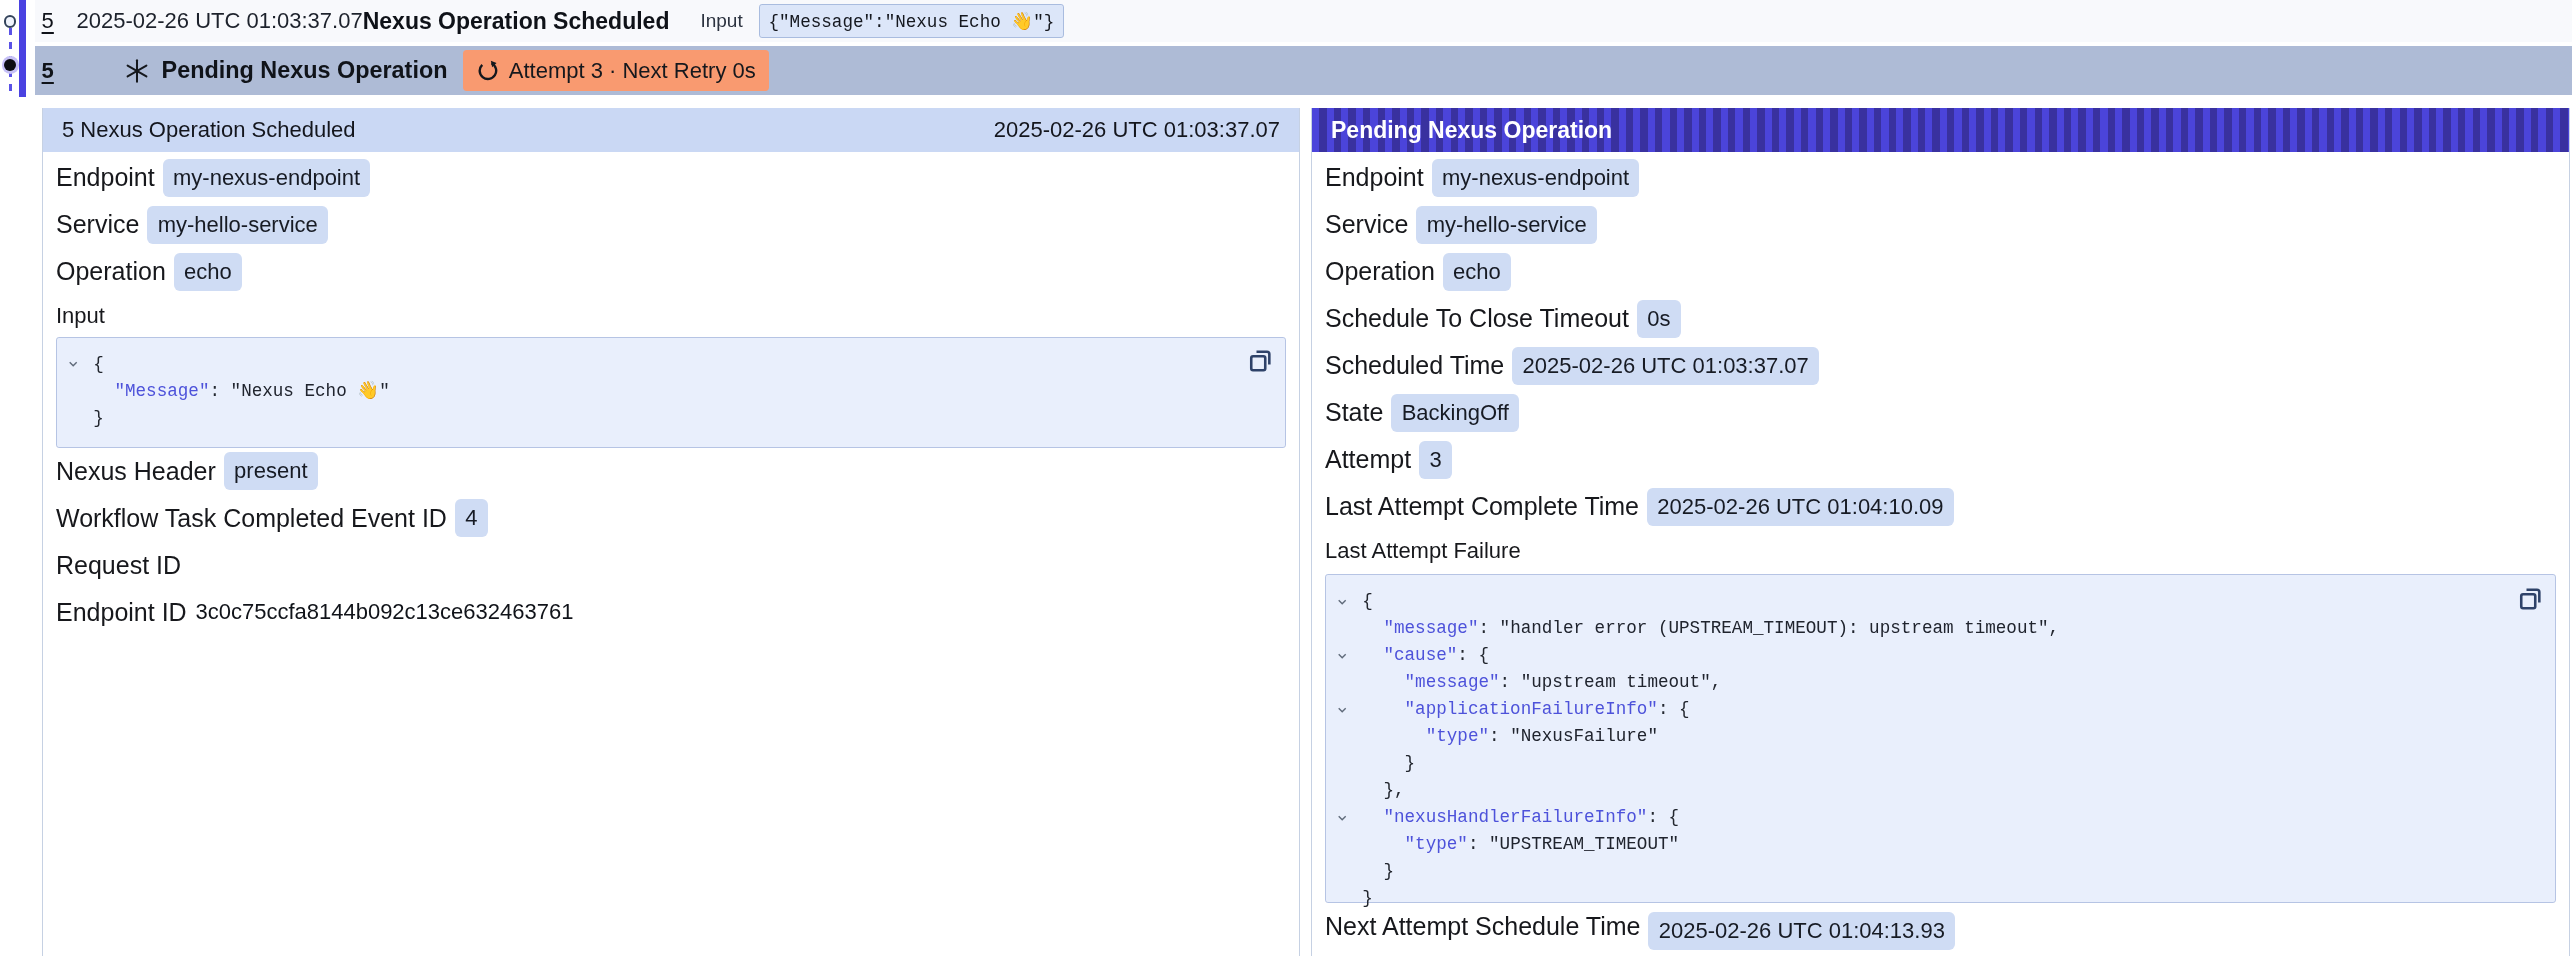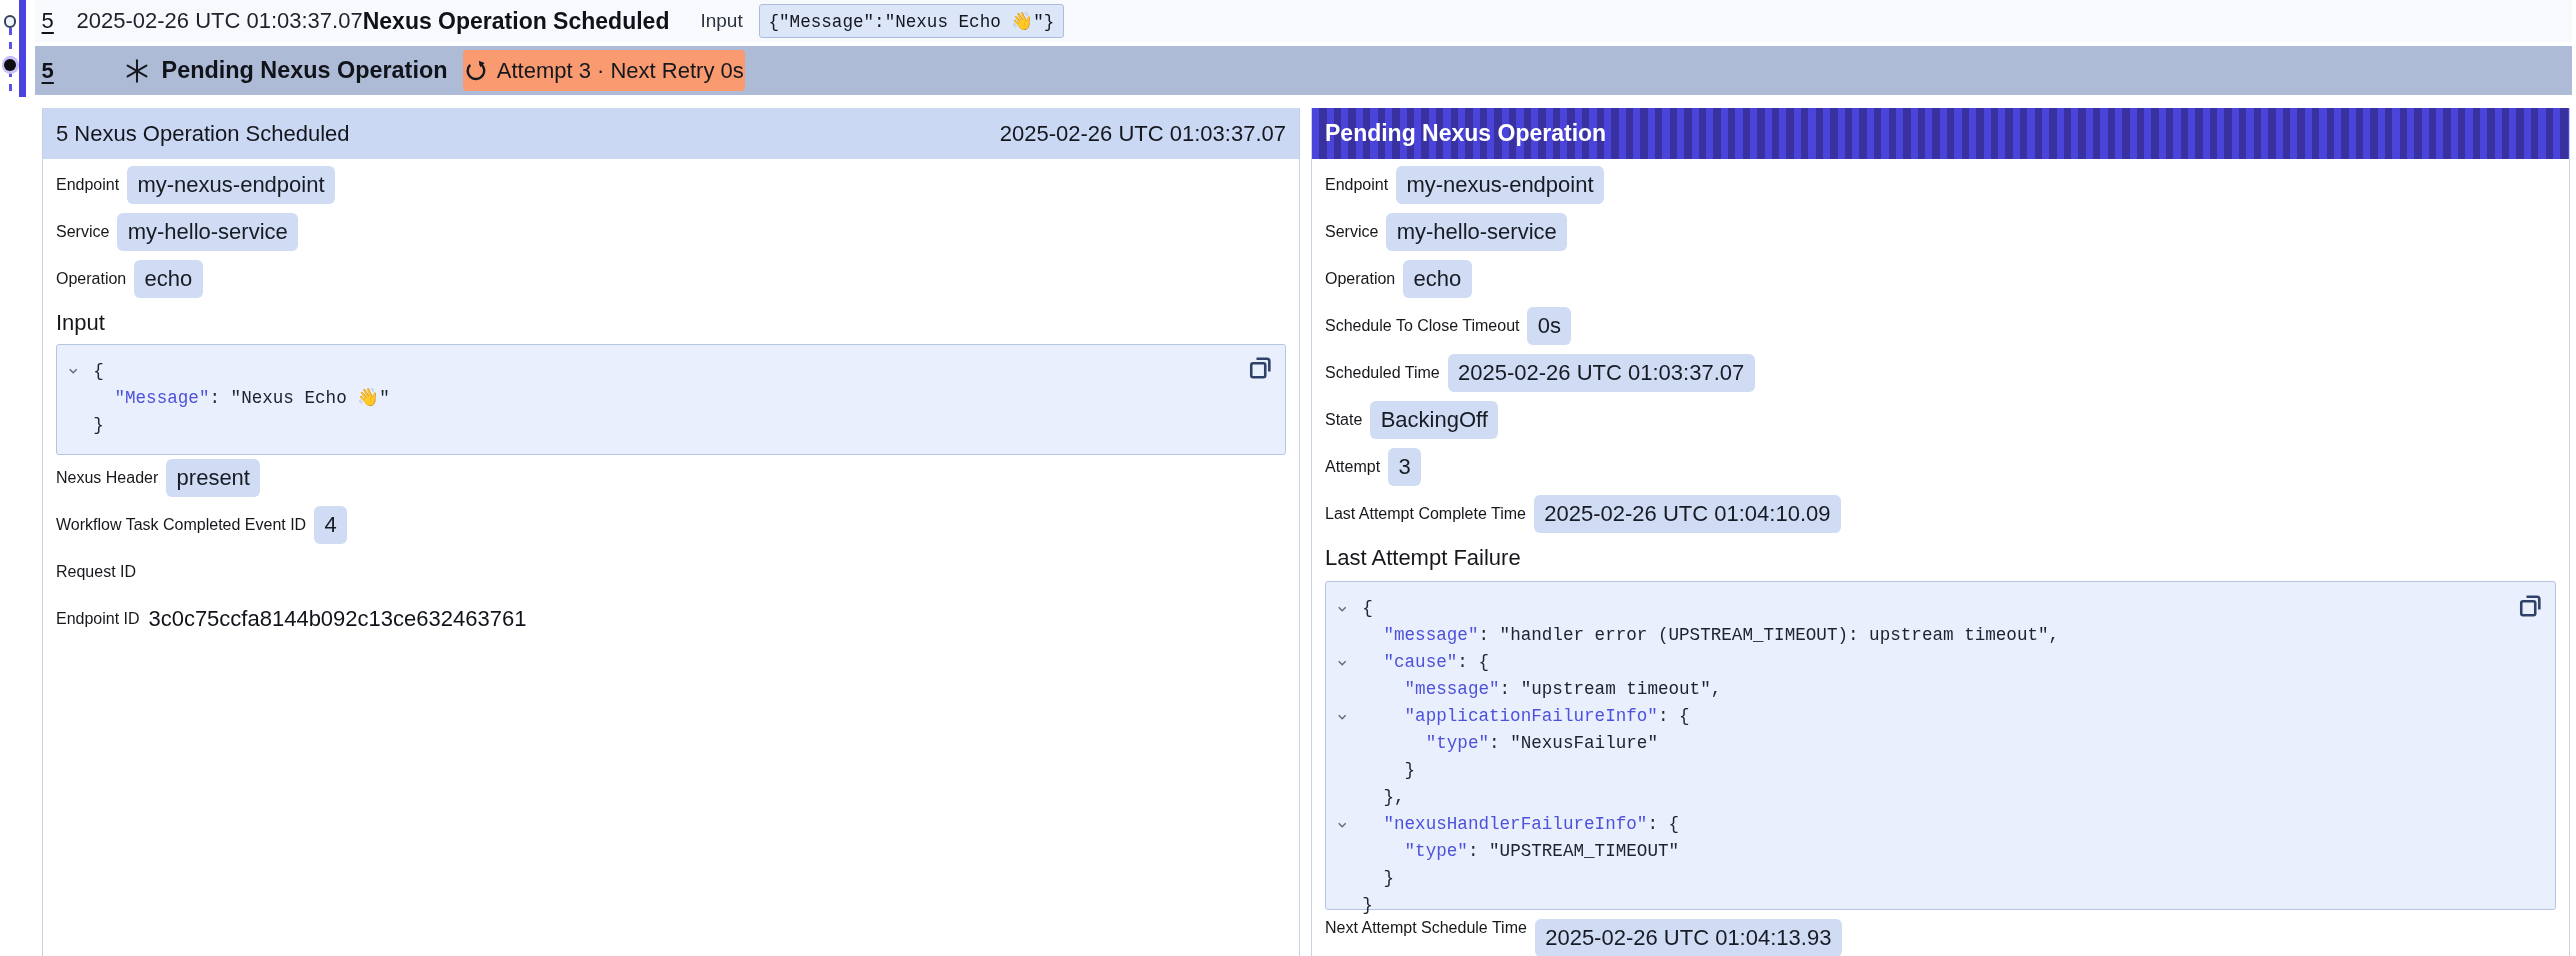--- a/index.html
+++ b/index.html
@@ -49,39 +49,39 @@
   .row1 .ts{font-size:22px;color:#1d222c;margin-left:2.9px;}
   .row1 .title{font-size:23px;font-weight:700;color:#0f1218;}
   .row1 .input-label{font-size:19px;color:#2c3340;margin-left:31px;}
   .chip{margin-left:16px;display:inline-flex;align-items:center;height:32px;padding:0 8.8px;
     background:var(--chip-bg);border:1.5px solid var(--chip-border);border-radius:2.9px;
     font-family:"Liberation Mono","DejaVu Sans Mono",monospace;font-size:17.6px;color:#14171e;}
   .row2 .eid{margin-left:6.6px;font-weight:600;}
   .asterisk{margin-left:70px;display:inline-flex;}
   .row2 .title{font-size:23.4px;font-weight:700;color:#101319;margin-left:11.7px;}
   .retry-badge{margin-left:16px;display:inline-flex;align-items:center;gap:10.3px;height:41px;
-    padding:0 1px;background:var(--orange);border-radius:3.7px;font-size:22px;color:#15181d;}
+    padding:0 13px;background:var(--orange);border-radius:3.7px;font-size:22px;color:#15181d;}
 
   
   .panel{position:absolute;top:108px;bottom:0;background:#fff;
     border-left:1.5px solid var(--panel-border);border-right:1.5px solid var(--panel-border);
     box-sizing:border-box;}
   .panel.left{left:42px;width:1258px;}
   .panel.right{left:1311px;width:1259px;}
-  .phead{height:51px;display:flex;align-items:center;justify-content:space-between;
-    padding:0 13px;font-size:22px;}
+  .phead{height:44px;display:flex;align-items:center;justify-content:space-between;
+    padding:0 19px;font-size:22px;}
   .panel.left .phead{background:var(--left-header-bg);color:#14161d;}
   .panel.right .phead{
     background:repeating-linear-gradient(90deg,var(--stripe-a) 0 7.3px,var(--stripe-b) 7.3px 14.6px);
     color:#ffffff;font-weight:600;font-size:23px;}
   .pbody{padding:2.2px 13px 0 13px;}
 
   .frow{height:47px;display:flex;align-items:center;}
   .frow.tall{height:56px;align-items:flex-start;padding-top:8.8px;}
-  .flabel{font-size:16px;color:#17181c;}
+  .flabel{font-size:25px;color:#17181c;}
   .badge{display:inline-flex;align-items:center;height:38px;padding:0 10.3px;margin-left:8px;
     background:var(--badge-bg);border-radius:5.9px;font-size:22px;color:#171b24;white-space:nowrap;}
   .idlink{font-size:22px;color:#101319;margin-left:8.8px;
     text-underline-offset:3.7px;cursor:pointer;}
   .sect-label{height:34px;display:flex;align-items:flex-end;font-size:22px;color:#17181c;padding-bottom:5.9px;}
 
   
   .codeblock{position:relative;background:var(--code-bg);border:1.5px solid var(--code-border);
     border-radius:2.9px;box-sizing:border-box;padding:13px 44px 13px 10.3px;}
   .codeblock.input-block{height:111px;margin-top:1.5px;}

